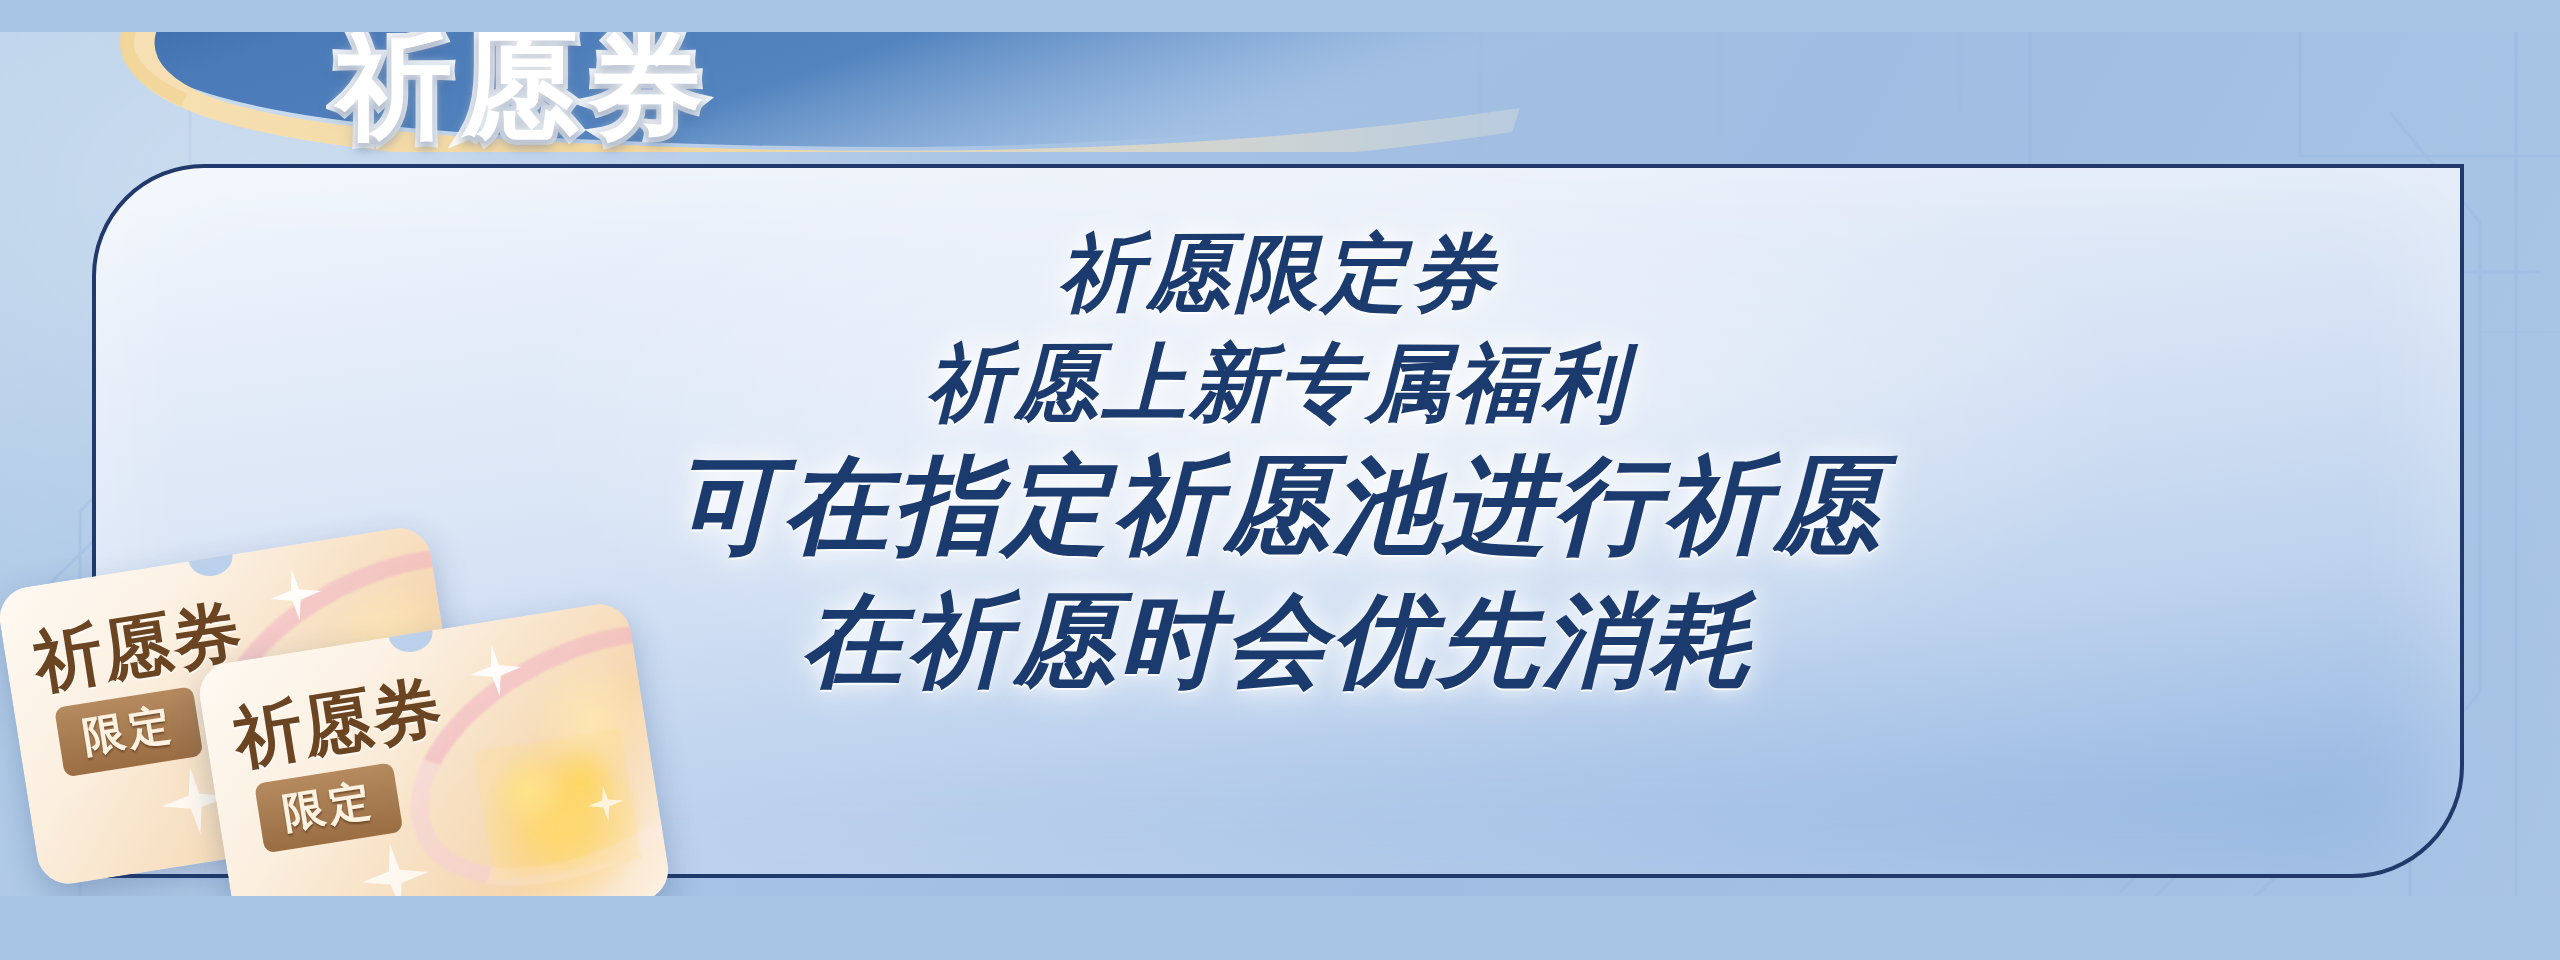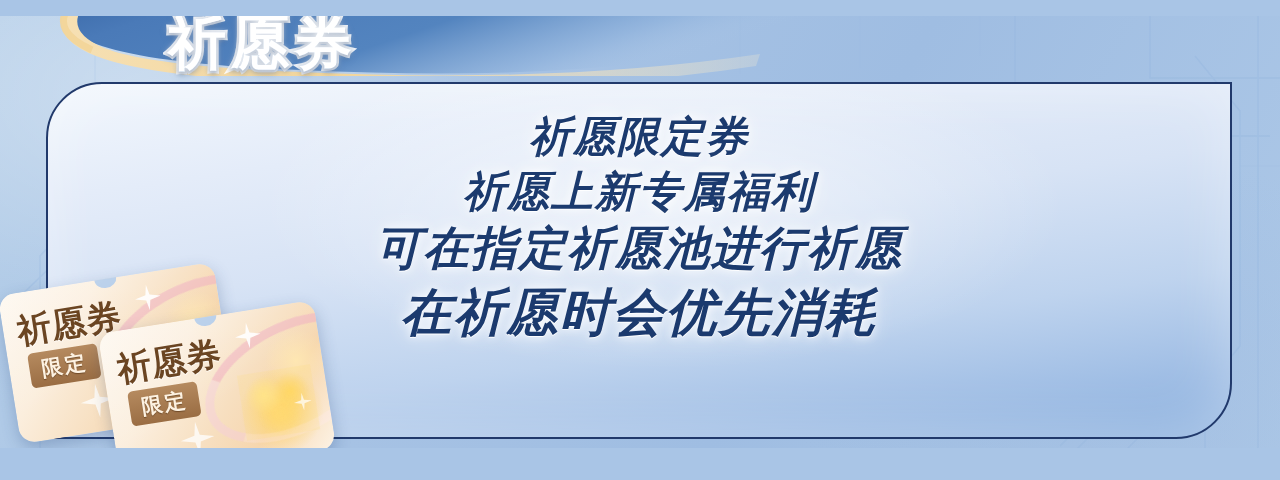--- a/index.html
+++ b/index.html
@@ -84,21 +84,21 @@
     letter-spacing:2px;
     font-family:"DejaVu Serif","Liberation Serif",serif;
     text-shadow:
       0 0 10px rgba(255,255,255,.95),
       0 0 22px rgba(255,255,255,.75),
       0 1px 0 rgba(255,255,255,.9);
     white-space:nowrap;
   }
   .panel-text .l1{font-size:42px;}
   .panel-text .l2{font-size:42px;}
-  .panel-text .l3{font-size:46px;}
+  .panel-text .l3{font-size:53px;}
   .panel-text .l4{font-size:51px;}
 
   
   .tickets{position:absolute;left:0;top:0;width:1280px;height:480px;pointer-events:none;}
   .ticket{
     position:absolute;
     width:218px;height:150px;
     border-radius:16px;
     overflow:hidden;
     box-shadow:0 6px 16px rgba(40,70,120,.28);

